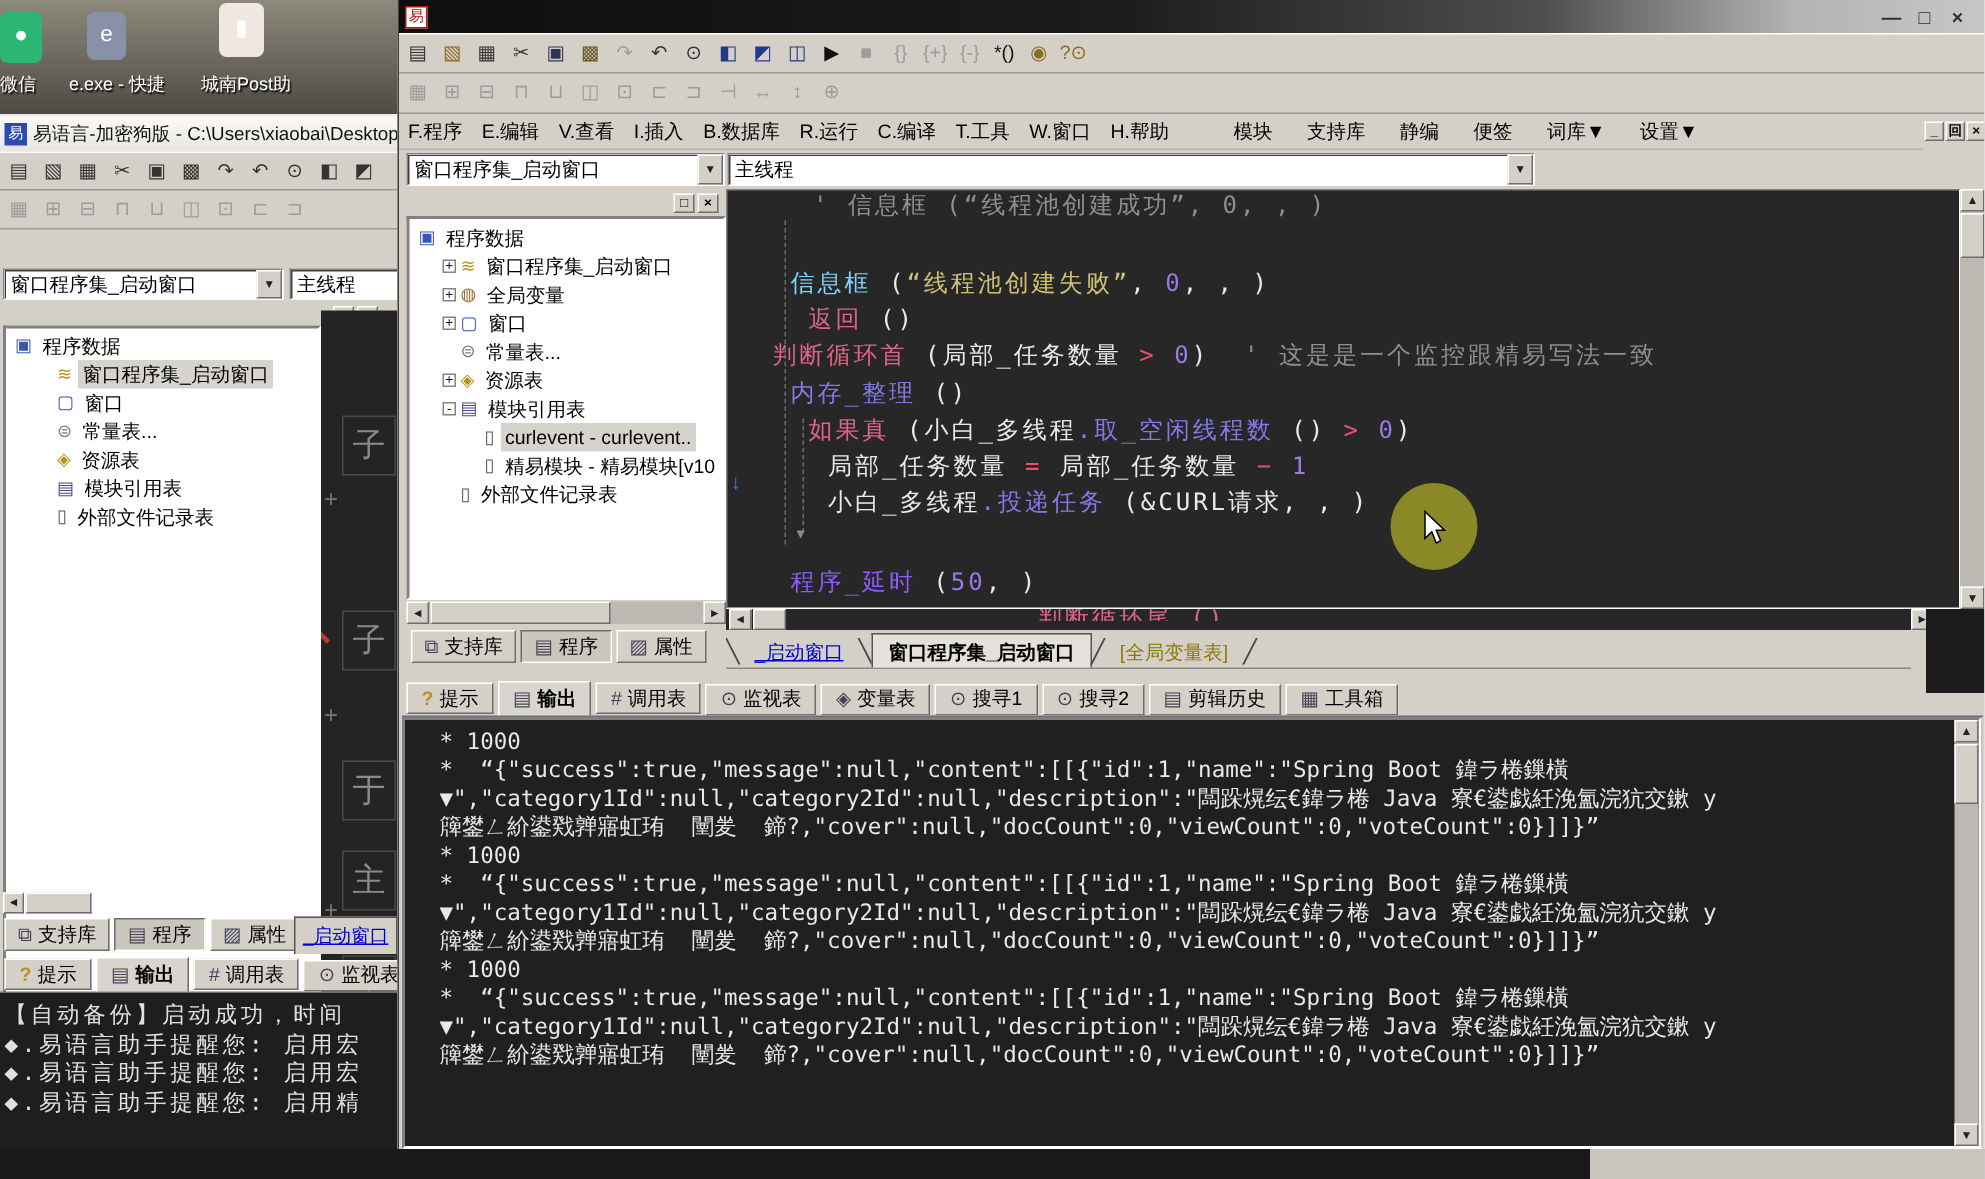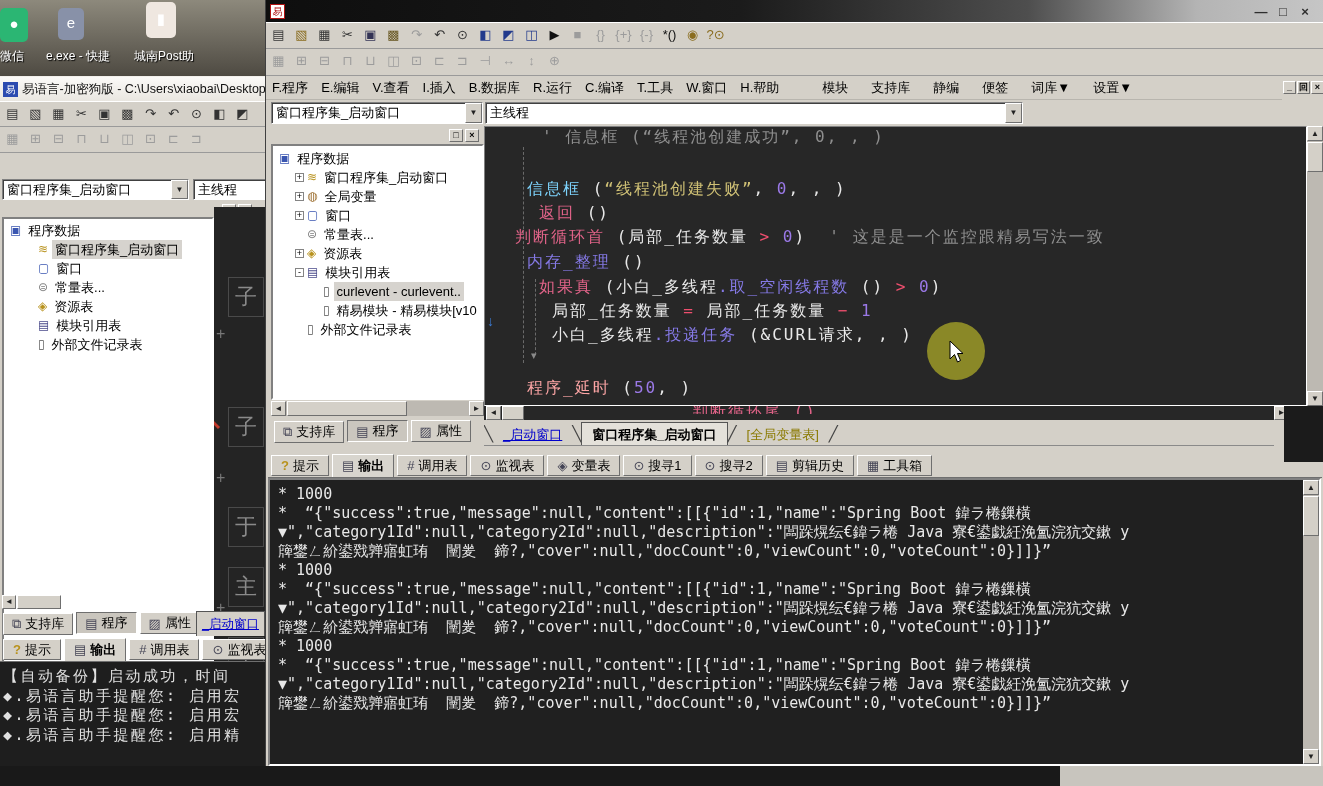--- a/index.html
+++ b/index.html
@@ -258,21 +258,21 @@
     <div class="codeline" style="left: 57px; top: 0px; height: 24px;"><span style="color: rgb(143, 143, 143);">' 信息框 (“线程池创建成功”, 0, , )</span></div>
         <div class="codeline" style="left: 42px; top: 26px; height: 24px;"></div>
         <div class="codeline" style="left: 42px; top: 52px; height: 24px;"><span style="color: #7dd3fc;">信息框</span><span style="color: rgb(233, 233, 233);"> (</span><span style="color: rgb(207, 192, 117);">“线程池创建失败”</span><span style="color: rgb(233, 233, 233);">, </span><span style="color: rgb(155, 121, 232);">0</span><span style="color: rgb(233, 233, 233);">, , )</span></div>
         <div class="codeline" style="left: 54px; top: 76px; height: 24px;"><span style="color: rgb(224, 99, 136);">返回</span><span style="color: rgb(233, 233, 233);"> ()</span></div>
         <div class="codeline" style="left: 30px; top: 100px; height: 24px;"><span style="color: rgb(224, 99, 136);">判断循环首</span><span style="color: rgb(233, 233, 233);"> (局部_任务数量 </span><span style="color: rgb(238, 79, 110);">&gt;</span><span style="color: rgb(233, 233, 233);"> </span><span style="color: rgb(155, 121, 232);">0</span><span style="color: rgb(233, 233, 233);">)</span><span style="color: rgb(143, 143, 143);">  ' 这是是一个监控跟精易写法一致</span></div>
         <div class="codeline" style="left: 42px; top: 125px; height: 24px;"><span style="color: rgb(133, 121, 230);">内存_整理</span><span style="color: rgb(233, 233, 233);"> ()</span></div>
         <div class="codeline" style="left: 54px; top: 150px; height: 24px;"><span style="color: rgb(224, 99, 136);">如果真</span><span style="color: rgb(233, 233, 233);"> (小白_多线程</span><span style="color: rgb(133, 121, 230);">.取_空闲线程数</span><span style="color: rgb(233, 233, 233);"> () </span><span style="color: rgb(238, 79, 110);">&gt;</span><span style="color: rgb(233, 233, 233);"> </span><span style="color: rgb(155, 121, 232);">0</span><span style="color: rgb(233, 233, 233);">)</span></div>
         <div class="codeline" style="left: 67px; top: 174px; height: 24px;"><span style="color: rgb(233, 233, 233);">局部_任务数量 </span><span style="color: rgb(238, 79, 110);">=</span><span style="color: rgb(233, 233, 233);"> 局部_任务数量 </span><span style="color: rgb(238, 79, 110);">−</span><span style="color: rgb(233, 233, 233);"> </span><span style="color: rgb(155, 121, 232);">1</span></div>
         <div class="codeline" style="left: 67px; top: 198px; height: 24px;"><span style="color: rgb(233, 233, 233);">小白_多线程</span><span style="color: rgb(133, 121, 230);">.投递任务</span><span style="color: rgb(233, 233, 233);"> (&amp;CURL请求, , )</span></div>
         <div class="codeline" style="left: 42px; top: 224px; height: 24px;"></div>
-        <div class="codeline" style="left: 42px; top: 251px; height: 24px;"><span style="color: #fca5a5;">程序_延时</span><span style="color: rgb(233, 233, 233);"> (</span><span style="color: rgb(155, 121, 232);">50</span><span style="color: rgb(233, 233, 233);">, )</span></div>
+        <div class="codeline" style="left: 42px; top: 251px; height: 24px;"><span style="color: #8b5cf6;">程序_延时</span><span style="color: rgb(233, 233, 233);"> (</span><span style="color: rgb(155, 121, 232);">50</span><span style="color: rgb(233, 233, 233);">, )</span></div>
       </div>
 
     <div id="f-vscroll" class="abs" style="left:1041px;top:126px;width:16px;height:280px;background:#bdb9b2">
       <div class="sbtn" style="left:0;top:0;width:16px;height:15px;line-height:13px">▲</div>
       <div class="sthumb" style="left:0;top:16px;width:16px;height:30px"></div>
       <div class="sbtn" style="left:0;top:265px;width:16px;height:15px;line-height:13px">▼</div>
     </div>
 
     <div id="f-hstrip" class="abs" style="left:218px;top:406px;width:823px;height:14px;background:#272727;overflow:hidden">
       <div class="sbtn" style="left:2px;top:0;width:15px;height:14px;line-height:12px">◄</div>
@@ -307,21 +307,21 @@
           <span>搜寻2</span>
         </span><span class="otab" style="margin-left: 3px;">
           <span style="color: rgb(68, 68, 85);">▤</span>
           <span>剪辑历史</span>
         </span><span class="otab" style="margin-left: 3px;">
           <span style="color: rgb(68, 68, 85);">▦</span>
           <span>工具箱</span>
         </span></div>
 
     <div id="f-out" class="abs" style="left:2px;top:478px;width:1053px;height:288px;background:#202020;border:2px solid;border-color:#808080 #fff #fff #808080;overflow:hidden">
-      <div id="f-outtext" class="abs" style="left:8px;top:5px;width:1010px;height:276px;overflow:hidden">
+      <div id="f-outtext" class="abs" style="left:23px;top:5px;width:1010px;height:276px;overflow:hidden">
           <div class="outline">* 1000</div>
           <div class="outline">*  “{"success":true,"message":null,"content":[[{"id":1,"name":"Spring Boot 鍏ラ棬鏁橫</div>
           <div class="outline">▼","category1Id":null,"category2Id":null,"description":"闆跺熀纭€鍏ラ棬 Java 寮€鍙戯紝浼氳浣犺交鏉 y</div>
           <div class="outline">簰鐢ㄥ紒鍙戣亸寤虹珛  闉夎  鍗?,"cover":null,"docCount":0,"viewCount":0,"voteCount":0}]]}”</div>
           <div class="outline">* 1000</div>
           <div class="outline">*  “{"success":true,"message":null,"content":[[{"id":1,"name":"Spring Boot 鍏ラ棬鏁橫</div>
           <div class="outline">▼","category1Id":null,"category2Id":null,"description":"闆跺熀纭€鍏ラ棬 Java 寮€鍙戯紝浼氳浣犺交鏉 y</div>
           <div class="outline">簰鐢ㄥ紒鍙戣亸寤虹珛  闉夎  鍗?,"cover":null,"docCount":0,"viewCount":0,"voteCount":0}]]}”</div>
           <div class="outline">* 1000</div>
           <div class="outline">*  “{"success":true,"message":null,"content":[[{"id":1,"name":"Spring Boot 鍏ラ棬鏁橫</div>

